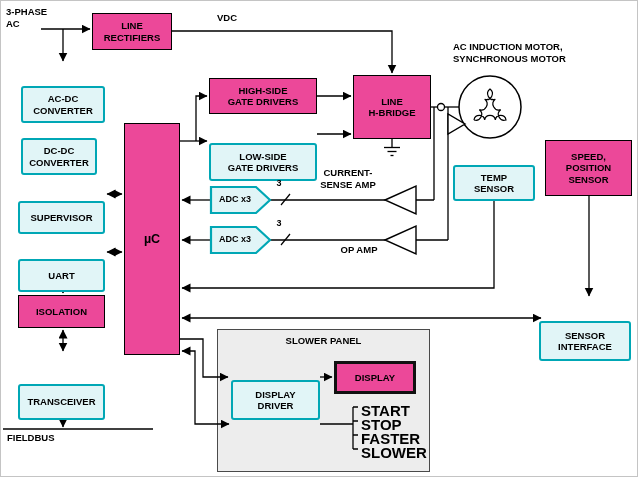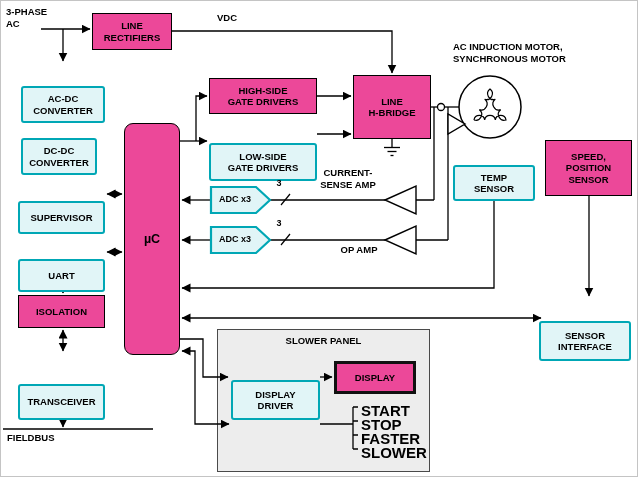--- a/index.html
+++ b/index.html
@@ -27,21 +27,21 @@
   }
   .lbl{
     position:absolute;font-weight:bold;font-size:9.5px;line-height:1.22;
     white-space:pre-line;z-index:3;
   }
   .sw{font-size:15px;}
   .adc-lbl{
     position:absolute;width:52px;text-align:center;font-weight:bold;
     font-size:9px;z-index:3;
   }
-  .uc-label{font-size:12.5px;border-radius:9px;}
+  .uc-label{font-size:12.5px;}
   svg.wires{position:absolute;left:0;top:0;z-index:2;}
 </style>
 </head>
 <body>
 
 <div id="stage">
 
   <div class="panel" style="left:216px;top:328px;width:213px;height:143px"></div>
 
   <svg class="wires" width="638" height="477">

